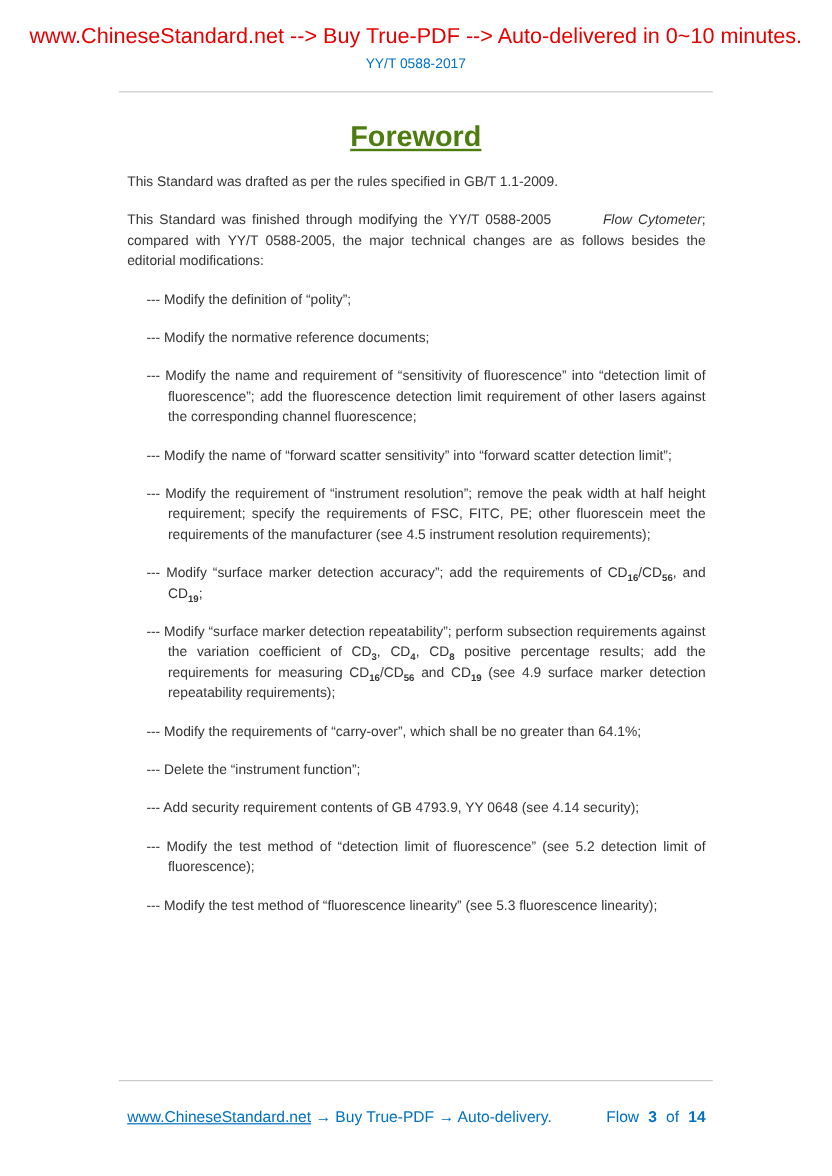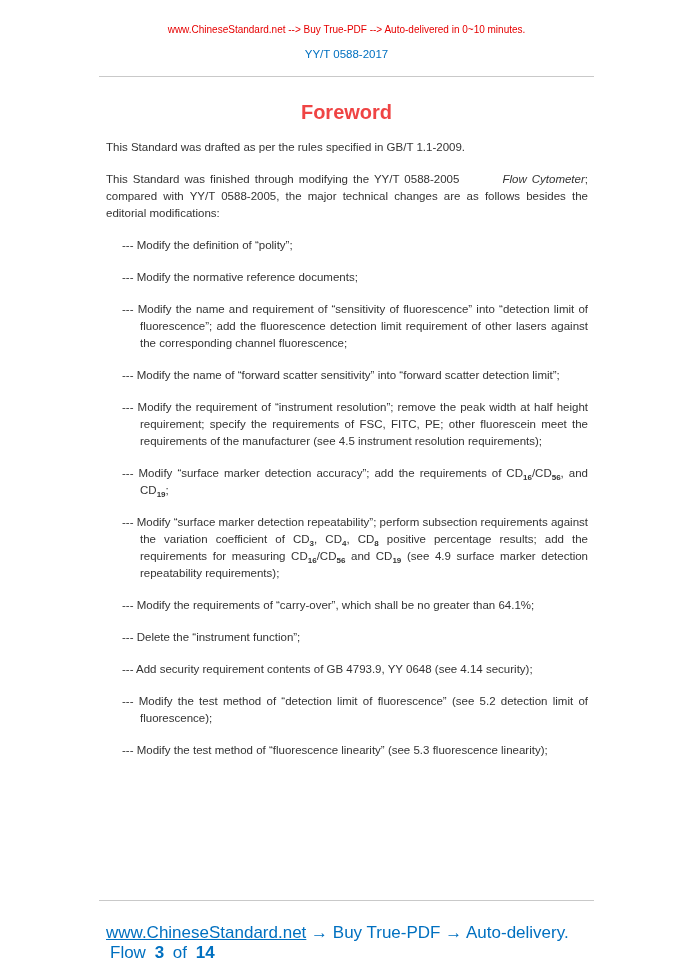--- a/index.html
+++ b/index.html
@@ -17,40 +17,41 @@
     color: #333333;
     box-sizing: border-box;
     overflow: hidden;
   }
   .header {
     text-align: center;
     padding-top: 20px;
   }
   .header-promo {
     color: #e60000;
-    font-size: 10px;
+    font-size: 18px;
     line-height: 20px;
   }
   .standard-code {
     color: #0070c0;
     font-size: 11.5px;
     line-height: 16px;
     margin-top: 6px;
   }
   .rule {
     border: none;
     border-top: 1px solid #c9c9c9;
     margin: 14px 99px 0 99px;
   }
   .doc-title {
     text-align: center;
-    font-size: 20px;
+    font-size: 24px;
     font-weight: bold;
-    color: #ef4444;
+    color: #4d7c0f;
     margin: 24px 0 10px 0;
+    text-decoration: underline;
   }
   .body-text {
     padding: 0 105px 0 106px;
     font-size: 11.5px;
     line-height: 17px;
   }
   .para {
     text-align: justify;
     margin: 15px 0 0 0;
   }
@@ -82,23 +83,22 @@
     height: 80px;
   }
   .footer .rule {
     margin-top: 0;
   }
   .footer-row {
     display: flex;
     justify-content: space-between;
     align-items: baseline;
     padding: 22px 105px 0 106px;
-    font-size: 17px;
+    font-size: 13px;
     color: #0070c0;
-    flex-direction: column;
   }
   .footer-link {
     text-decoration: underline;
     cursor: pointer;
     color: #0070c0;
   }
   .footer-tail {
     color: #0070c0;
   }
   .page-indicator span {

